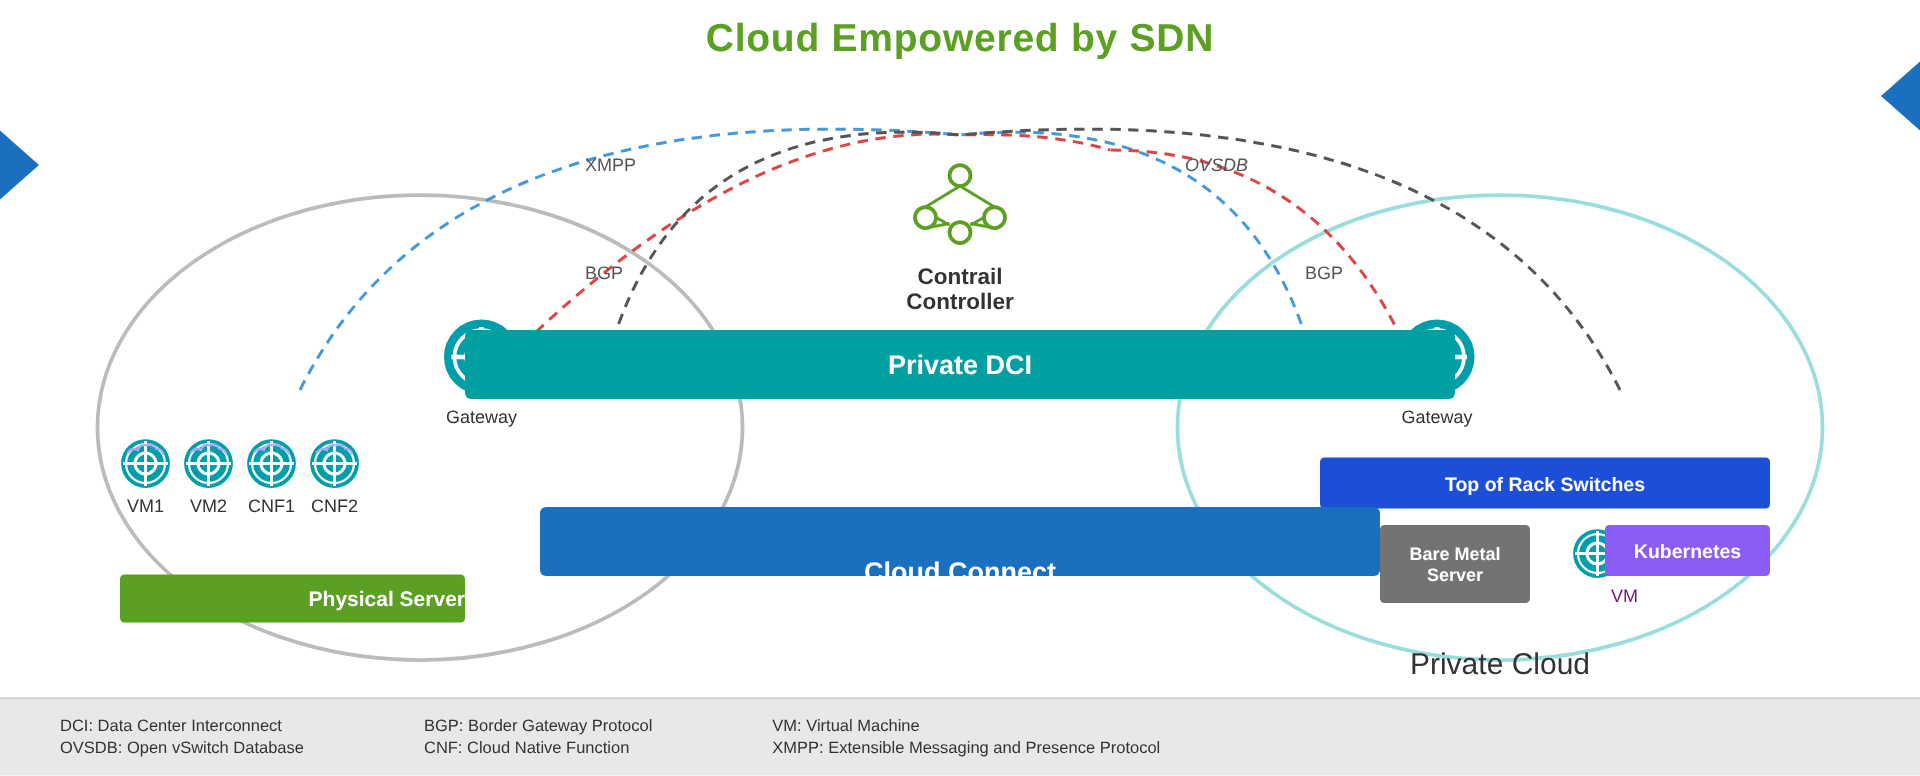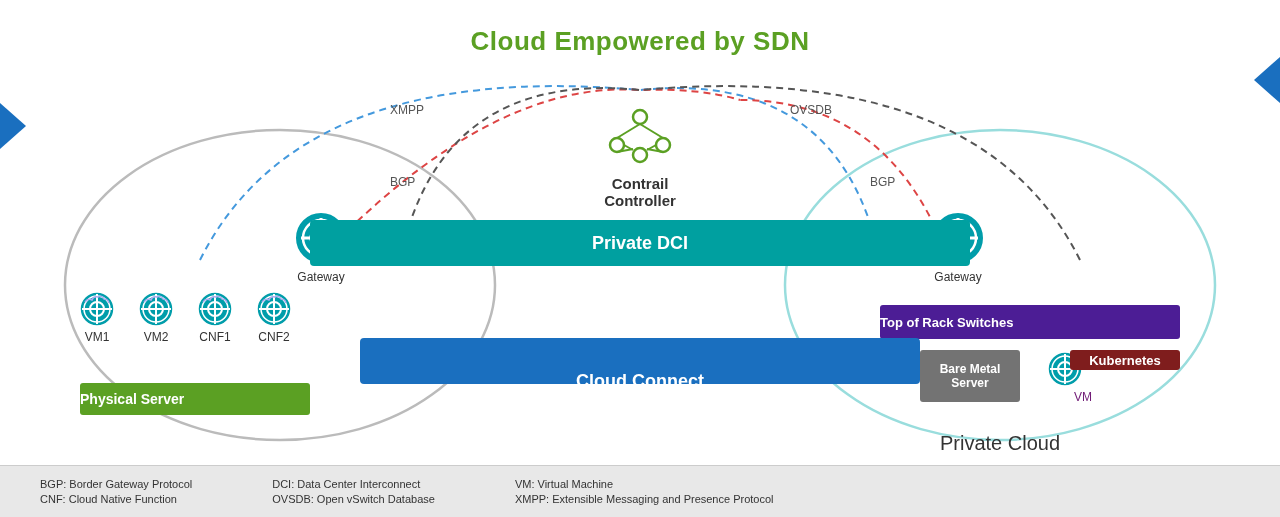--- a/index.html
+++ b/index.html
@@ -14,21 +14,21 @@
     #diagram {
       width: 1280px;
       height: 517px;
       position: relative;
     }
     .title {
       text-align: center;
       font-size: 26px;
       font-weight: bold;
       color: #5ba023;
-      padding-top: 26px;
+      padding-top: 10px;
       letter-spacing: 0.5px;
     }
 
     
     #main-svg {
       position: absolute;
       top: 0; left: 0;
       width: 1280px;
       height: 517px;
       pointer-events: none;
@@ -91,21 +91,21 @@
     #physical-server-bar {
       position: absolute;
       top: 383px;
       left: 80px;
       width: 230px;
       height: 32px;
       background: #5ba023;
       border-radius: 3px;
       display: flex;
       align-items: center;
-      justify-content: flex-start;
+      justify-content: flex-end;
     }
     #physical-server-bar span {
       color: white;
       font-size: 14px;
       font-weight: bold;
     }
 
     
     #public-cloud-label {
       position: absolute;
@@ -150,25 +150,25 @@
       color: #555;
     }
 
     
     #tor-bar {
       position: absolute;
       top: 305px;
       right: 100px;
       width: 300px;
       height: 34px;
-      background: #4c1d95;
+      background: #1d4ed8;
       border-radius: 3px;
       display: flex;
       align-items: center;
-      justify-content: flex-start;
+      justify-content: center;
     }
     #tor-bar span {
       color: white;
       font-size: 13px;
       font-weight: bold;
     }
 
     
     #bare-metal-bar {
       position: absolute;
@@ -188,22 +188,22 @@
       font-size: 12px;
       font-weight: bold;
     }
 
     
     #kubernetes-bar {
       position: absolute;
       top: 350px;
       right: 100px;
       width: 110px;
-      height: 20px;
-      background: #7f1d1d;
+      height: 34px;
+      background: #8b5cf6;
       border-radius: 3px;
       display: flex;
       align-items: center;
       justify-content: center;
     }
     #kubernetes-bar span {
       color: white;
       font-size: 13px;
       font-weight: bold;
     }
@@ -268,21 +268,21 @@
       <line x1="12" y1="47" x2="28" y2="44" stroke="#5ba023" stroke-width="2"></line>
       <line x1="58" y1="47" x2="42" y2="44" stroke="#5ba023" stroke-width="2"></line>
     </svg>
     <div class="label">
       <strong>Contrail</strong><br>
       <strong>Controller</strong>
     </div>
   </div>
 
   <div class="proto-label" style="left:390px; top:103px;">XMPP</div>
-  <div class="proto-label" style="left:790px; top:103px;">OVSDB</div>
+  <div class="proto-label" style="left:790px; top:103px;font-style:italic;">OVSDB</div>
   <div class="proto-label" style="left:390px; top:175px;">BGP</div>
   <div class="proto-label" style="left:870px; top:175px;">BGP</div>
 
   <div style="position:absolute; top:210px; left:293px; text-align:center;">
     <svg width="56" height="56" viewBox="0 0 56 56" xmlns="http://www.w3.org/2000/svg">
       <circle cx="28" cy="28" r="26" fill="#009daa" stroke="#fff" stroke-width="2"></circle>
       <line x1="28" y1="8" x2="28" y2="48" stroke="white" stroke-width="3"></line>
       <line x1="8" y1="28" x2="48" y2="28" stroke="white" stroke-width="3"></line>
       <circle cx="28" cy="28" r="10" fill="none" stroke="white" stroke-width="3"></circle>
       <circle cx="28" cy="28" r="18" fill="none" stroke="white" stroke-width="2.5"></circle>
@@ -299,21 +299,21 @@
       <circle cx="28" cy="28" r="18" fill="none" stroke="white" stroke-width="2.5"></circle>
     </svg>
     <div style="font-size:12px; color:#333;">Gateway</div>
   </div>
 
   <div id="dci-bar">
     <span>Private DCI</span>
   </div>
 
   <div style="position:absolute; top:290px; left:78px;">
-    <div style="display:flex; gap:21px; align-items:flex-end;">
+    <div style="display:flex; gap:4px; align-items:flex-end;">
 
       <div style="display:flex; flex-direction:column; align-items:center;">
         <svg width="38" height="38" viewBox="0 0 38 38" xmlns="http://www.w3.org/2000/svg">
           <circle cx="19" cy="19" r="17" fill="#009daa" stroke="#fff" stroke-width="1.5"></circle>
           <line x1="19" y1="4" x2="19" y2="34" stroke="white" stroke-width="2"></line>
           <line x1="4" y1="19" x2="34" y2="19" stroke="white" stroke-width="2"></line>
           <circle cx="19" cy="19" r="7" fill="none" stroke="white" stroke-width="2"></circle>
           <circle cx="19" cy="19" r="13" fill="none" stroke="white" stroke-width="1.5"></circle>
 
           <path d="M7 12 Q10 8 14 10 Q15 6 20 7 Q24 5 26 9 Q30 9 31 13" fill="none" stroke="#aae" stroke-width="1.5"></path>
@@ -392,26 +392,26 @@
 
   <div id="kubernetes-bar">
     <span>Kubernetes</span>
   </div>
 
 
   <div id="private-cloud-label">Private Cloud</div>
 
   <div id="footer">
     <div class="legend-col">
+      <div class="legend-item">DCI: Data Center Interconnect</div>
+      <div class="legend-item">OVSDB: Open vSwitch Database</div>
+    </div>
+    <div class="legend-col">
       <div class="legend-item">BGP: Border Gateway Protocol</div>
       <div class="legend-item">CNF: Cloud Native Function</div>
-    </div>
-    <div class="legend-col">
-      <div class="legend-item">DCI: Data Center Interconnect</div>
-      <div class="legend-item">OVSDB: Open vSwitch Database</div>
     </div>
     <div class="legend-col">
       <div class="legend-item">VM: Virtual Machine</div>
       <div class="legend-item">XMPP: Extensible Messaging and Presence Protocol</div>
     </div>
   </div>
 
 </div>
 
 </body></html>

